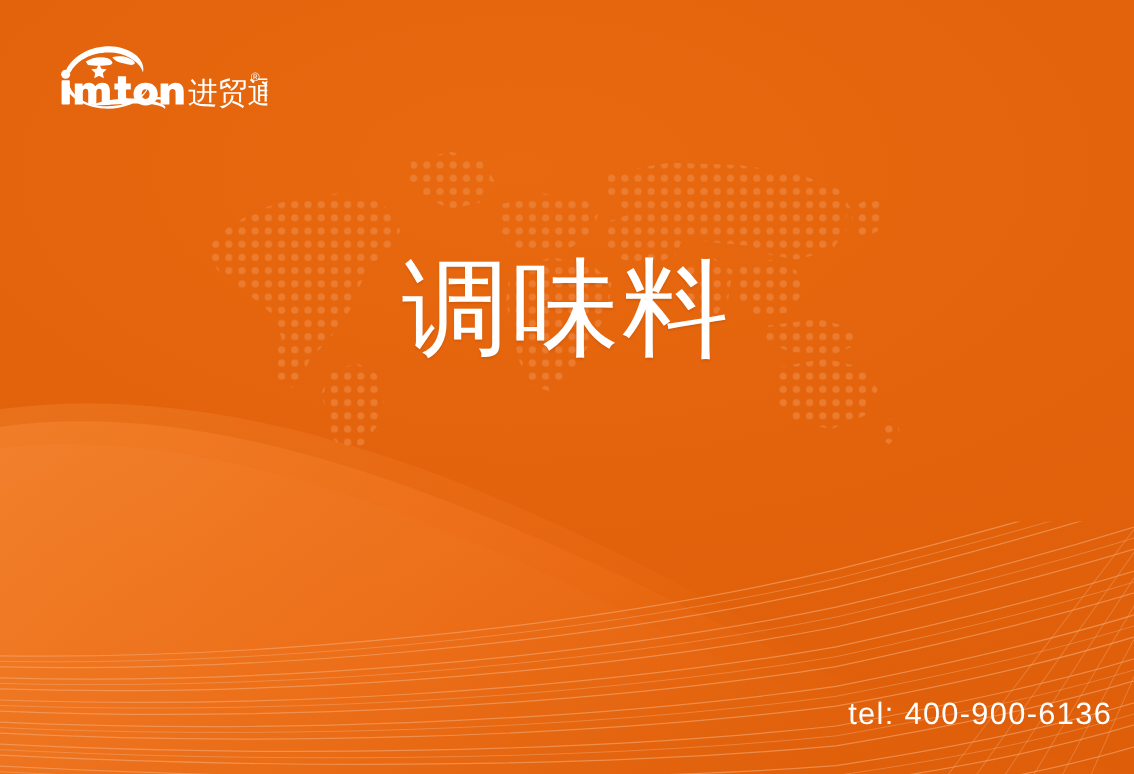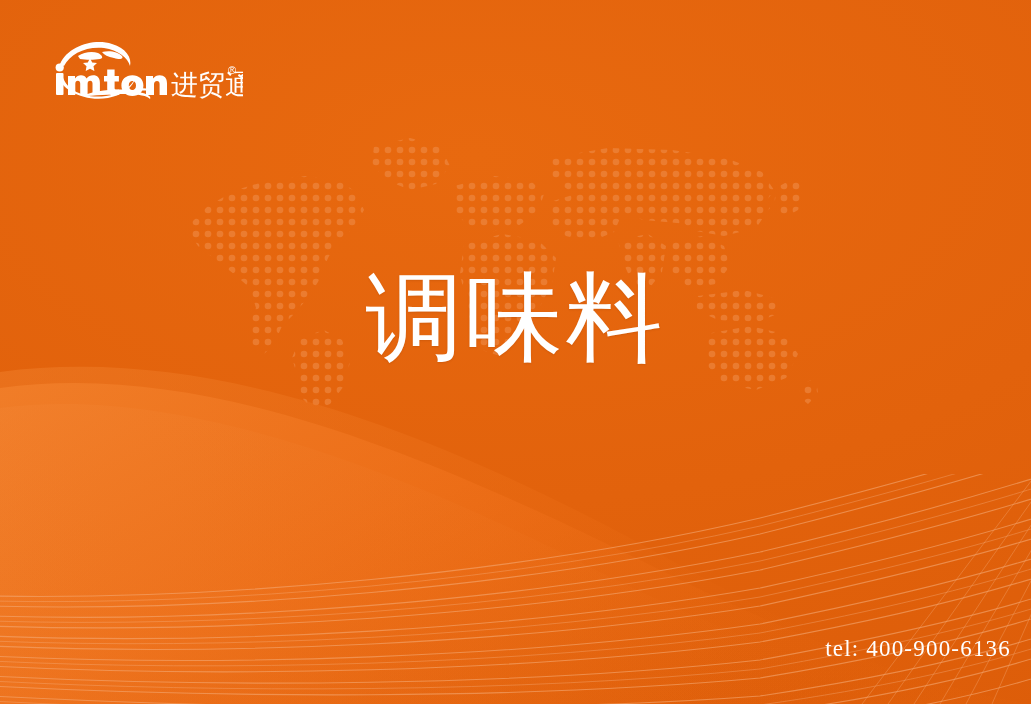--- a/index.html
+++ b/index.html
@@ -73,39 +73,38 @@
     font-family: "Liberation Sans", sans-serif;
     font-weight: 400;
     color: #ffffff;
     white-space: nowrap;
     text-shadow: 0 1px 2px rgba(120, 50, 0, .18);
   }
   #hl-line-1 {
     font-size: 97px;
     line-height: 114px;
     letter-spacing: 3px;
-    margin-top: 37px;
   }
   #hl-line-2 {
     font-size: 106px;
     line-height: 124px;
     letter-spacing: 2px;
   }
 
   
   #tel {
     position: absolute;
     right: 20px;
     top: 632px;
-    font-size: 23px;
+    font-size: 28px;
     line-height: 34px;
     letter-spacing: 1.2px;
     color: #ffffff;
     white-space: nowrap;
-    font-family: Liberation Serif, serif;
+    font-family: Liberation Sans, sans-serif;
   }
 </style>
 </head>
 <body>
 
 <div id="banner">
 
   <div id="bg-base" class="layer"></div>
 
   <svg id="dot-map" viewBox="0 0 640 280">

